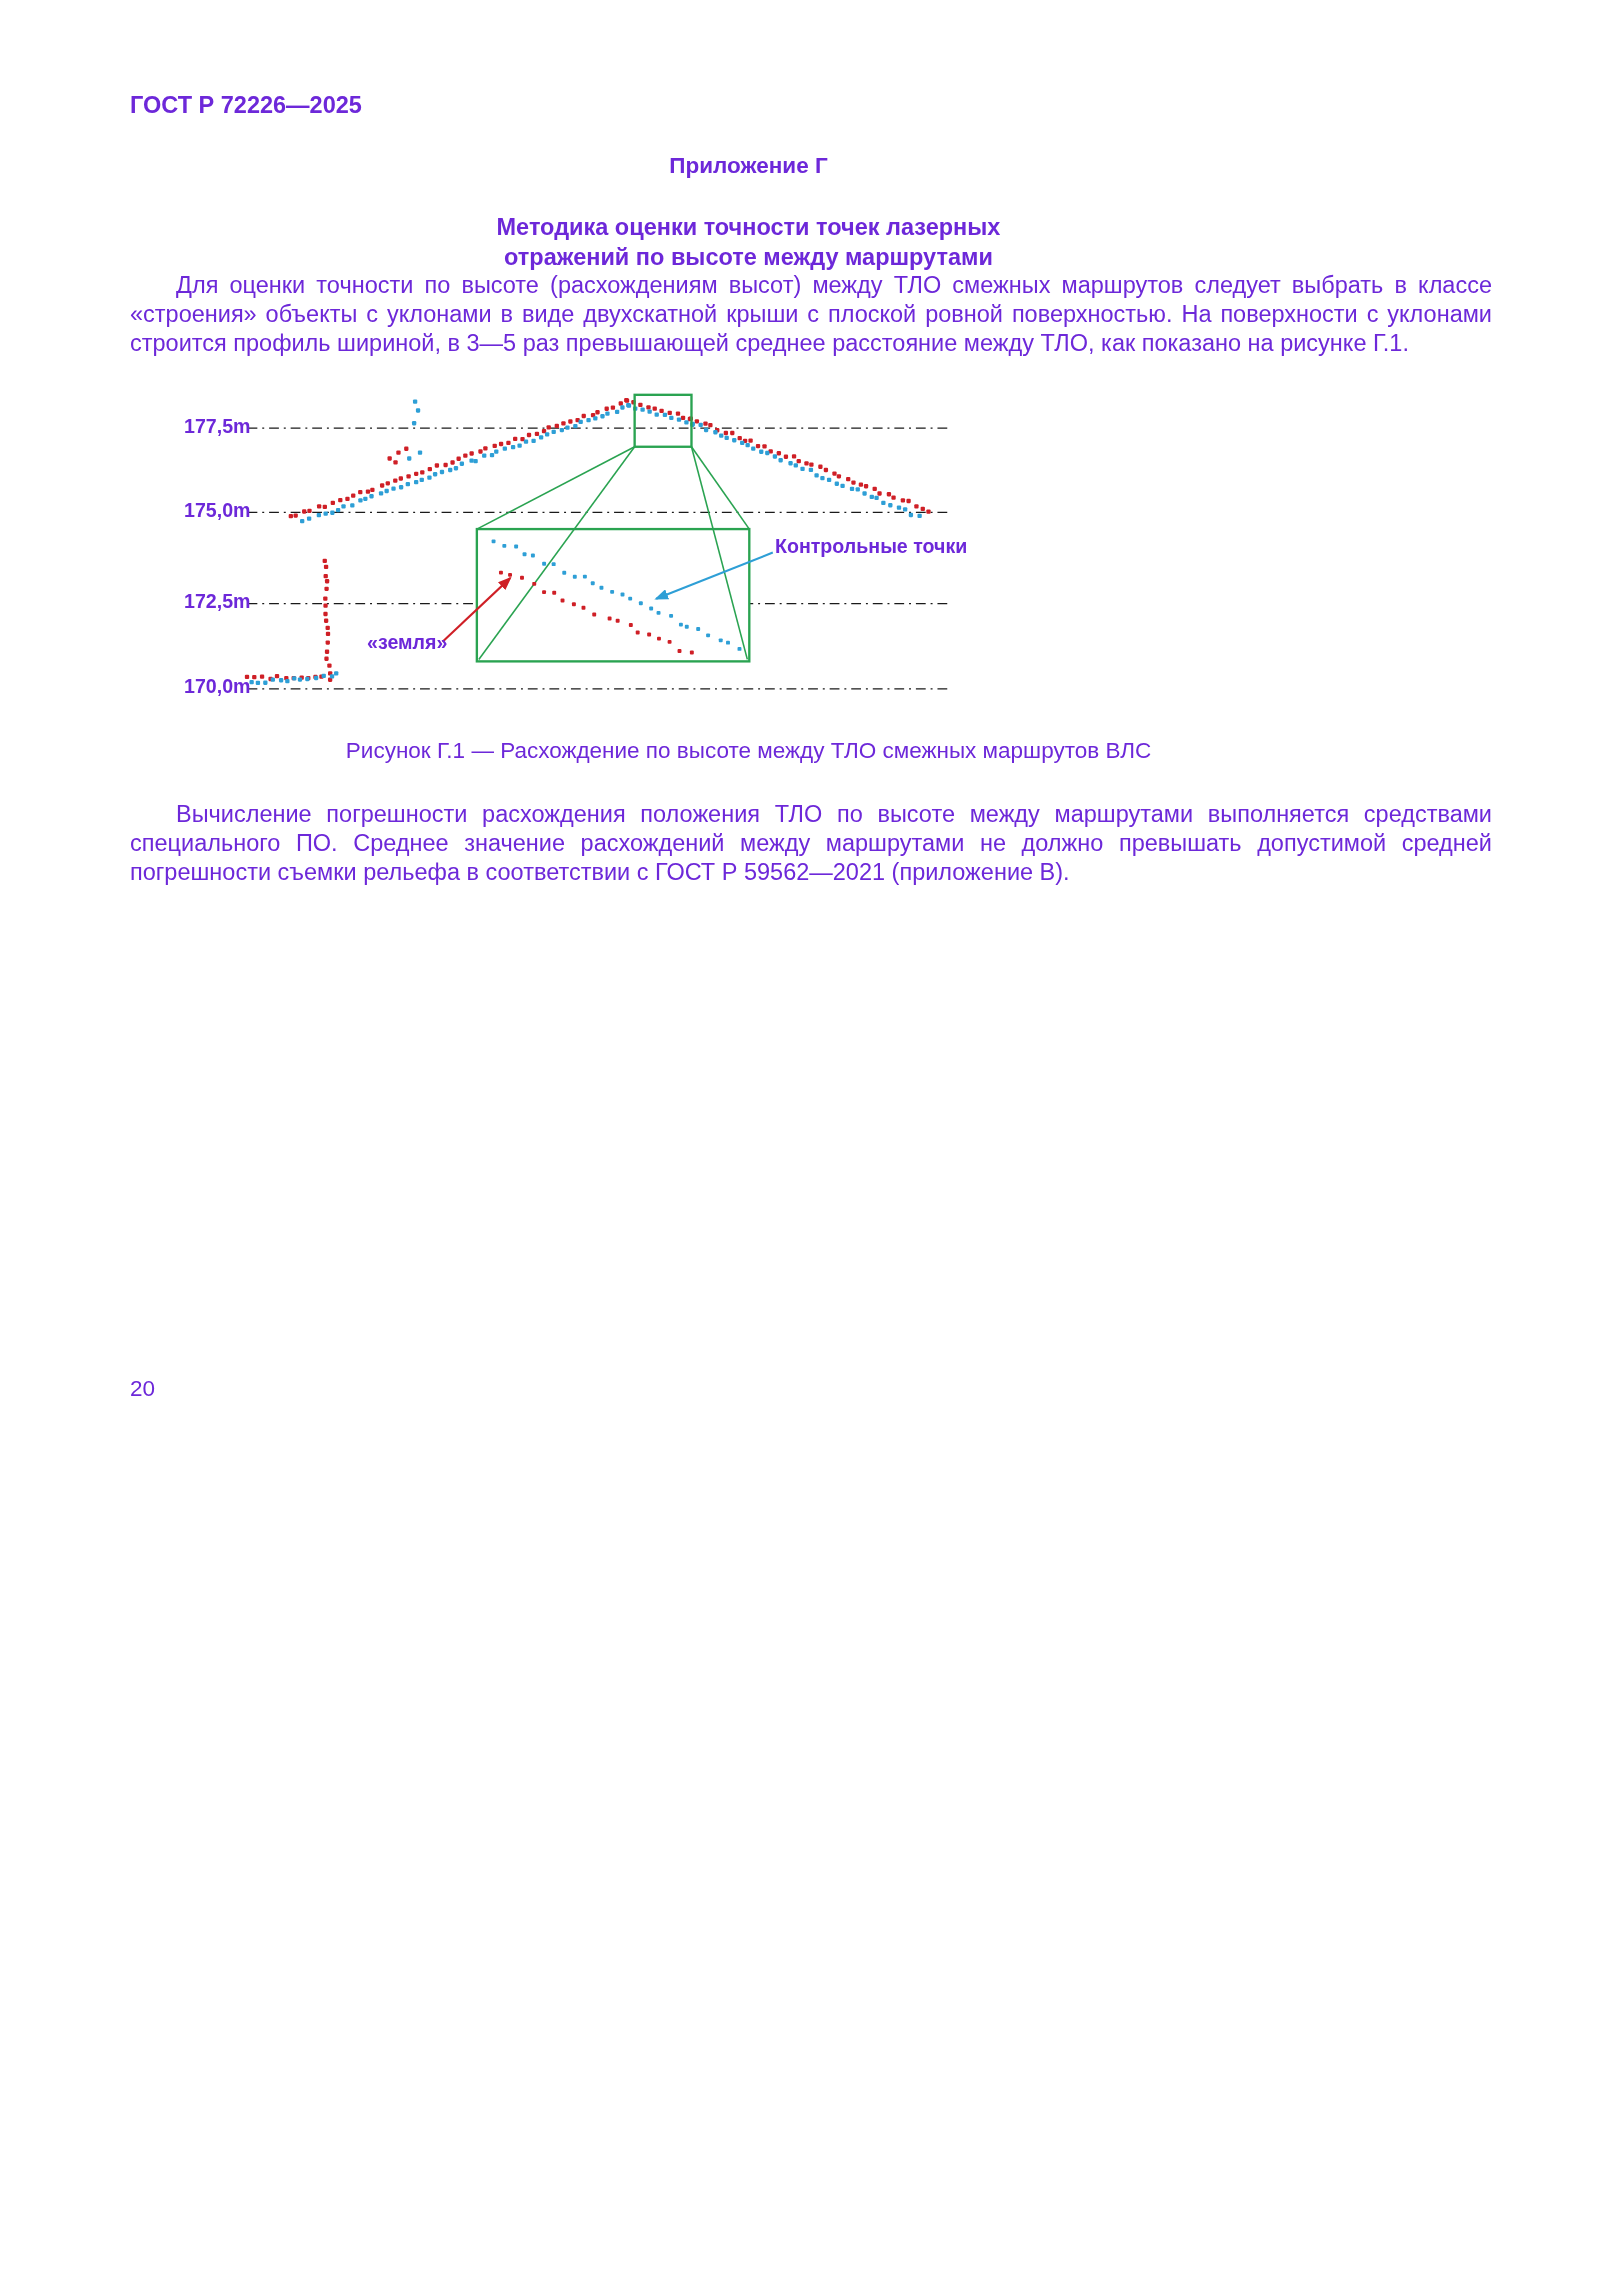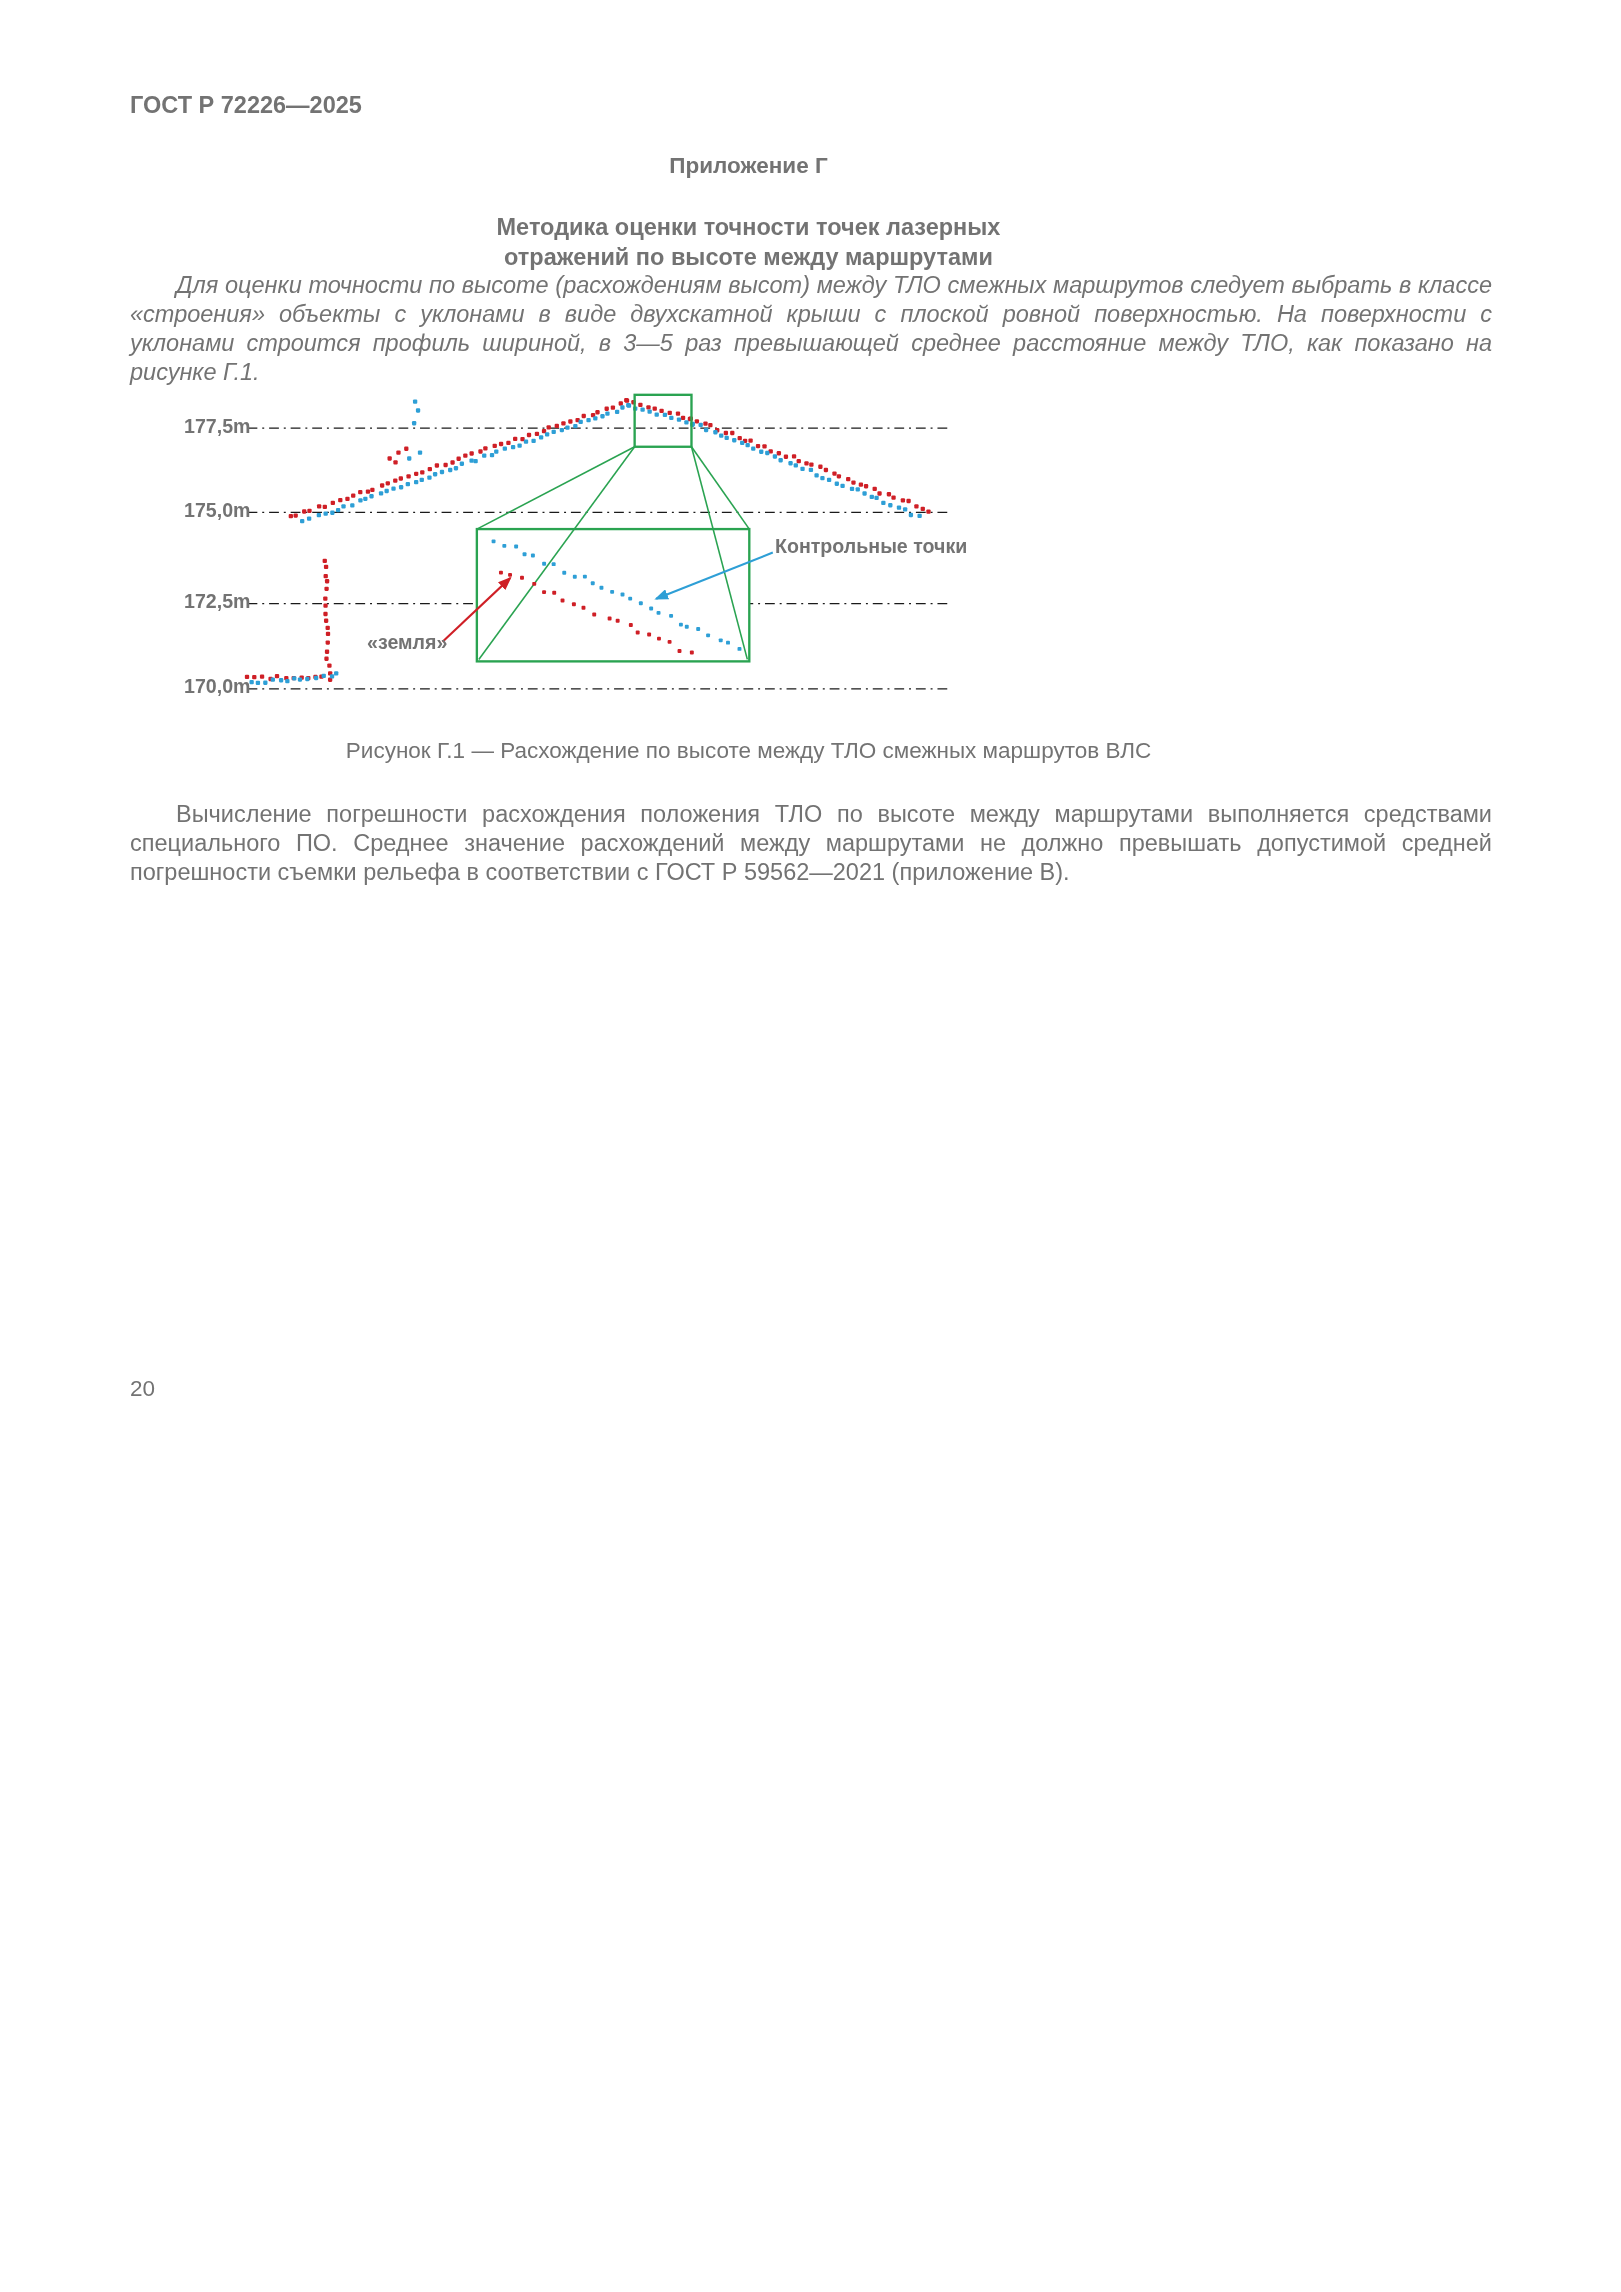--- a/index.html
+++ b/index.html
@@ -1,26 +1,26 @@
 <!DOCTYPE html>
 <html><head>
 <meta charset="utf-8">
 <style>
   html,body{margin:0;padding:0;background:#ffffff;}
   .page{position:relative;width:1497px;height:2293px;background:#ffffff;
-        font-family:"Liberation Sans",sans-serif;color:#737373;overflow:hidden;}
+        font-family:"Liberation Sans",sans-serif;color:#6d28d9;overflow:hidden;}
   .center{position:absolute;left:0;width:100%;text-align:center;}
   .doc-code{position:absolute;left:130px;top:92px;font-size:23.5px;font-weight:700;}
   .app-name{top:153px;font-size:22.5px;font-weight:700;}
   .app-type{top:173px;font-size:22.5px;font-weight:700;}
   .title-l1{top:214px;font-size:23.5px;font-weight:700;}
   .title-l2{top:244px;font-size:23.5px;font-weight:700;}
   .body-par{position:absolute;left:130px;width:1362px;margin:0;font-size:23.5px;
             line-height:29px;text-align:justify;text-indent:46px;}
-  #p1{top:271px;font-style:italic;}
+  #p1{top:271px;}
   #p2{top:800px;}
   #figure-svg{position:absolute;left:127px;top:380px;}
   .axis-label{position:absolute;left:184px;font-size:19.6px;font-weight:700;}
   .fig-label{position:absolute;font-size:19.6px;font-weight:700;}
   #lbl-ground{left:367px;top:631px;}
   #lbl-control{left:775px;top:535px;}
   .cap{font-size:22.5px;}
   #cap1{top:738px;}
   #cap2{top:766px;}
   .page-num{position:absolute;left:130px;top:1376px;font-size:22.5px;}

